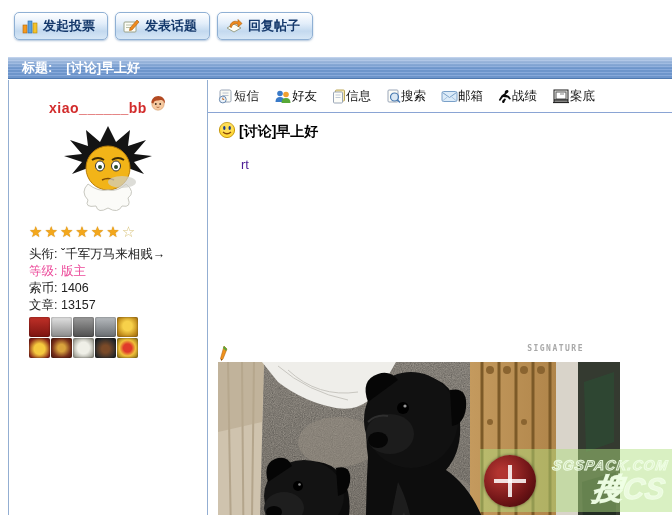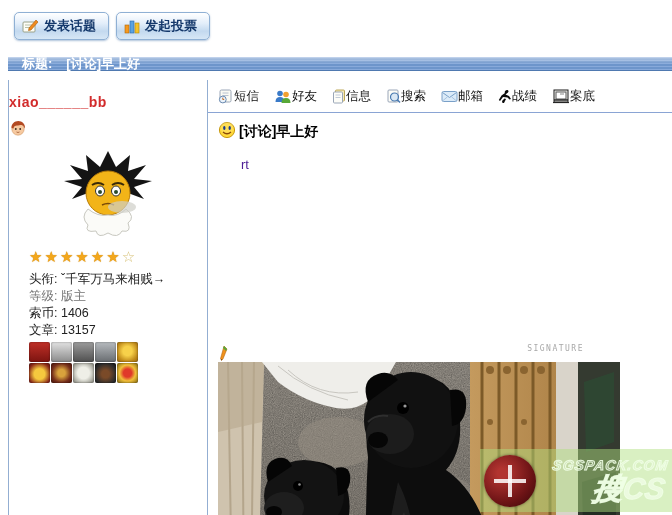--- a/index.html
+++ b/index.html
@@ -12,45 +12,45 @@
   .action-btn{
     height:26px;padding:0 12px 0 7px;display:flex;align-items:center;gap:5px;
     background:linear-gradient(180deg,#ffffff 0%,#e3eefa 40%,#c3d9ef 70%,#d7e7f6 100%);
     border:1px solid #8fb0d4;border-radius:5px;
     box-shadow:0 1px 2px rgba(110,145,190,.55);
     font-size:13px;font-weight:bold;color:#14386b;cursor:pointer;white-space:nowrap;
   }
   .action-btn svg{display:block;}
   
   .title-bar{
-    position:absolute;left:8px;right:0;top:57px;height:14px;
+    position:absolute;left:8px;right:0;top:57px;height:22px;
     background:
       linear-gradient(180deg,rgba(255,255,255,.5),rgba(255,255,255,0) 55%),
       repeating-linear-gradient(180deg,#87a9da 0 1px,#6d95cb 1px 3px);
     border-bottom:1px solid #4f79b0;
     display:flex;align-items:center;gap:14px;padding-left:14px;box-sizing:border-box;
     color:#ffffff;font-size:13px;font-weight:bold;
   }
   
   .main-box{
     position:absolute;left:8px;right:0;top:80px;bottom:0;
     border-left:1px solid #93aed2;background:#fff;display:flex;overflow:hidden;
   }
   .sidebar{width:199px;border-right:1px solid #93aed2;box-sizing:border-box;position:relative;}
   .content{flex:1;position:relative;}
   
-  .user-row{margin-top:14px;display:flex;justify-content:center;align-items:flex-start;gap:9px;flex-direction:column;}
+  .user-row{margin-top:14px;display:flex;justify-content:center;align-items:flex-end;gap:2px;}
   .username{color:#d22b2b;font-weight:bold;font-size:14px;letter-spacing:.5px;cursor:pointer;}
   .avatar-wrap{margin:6px auto 0;width:100px;height:92px;display:block;}
   .stars{margin:10px 0 0 20px;font-size:15px;letter-spacing:2px;line-height:15px;}
   .stars .filled{color:#f3a71c;text-shadow:0 0 1px #b97708;}
   .stars .empty{color:#d8c37a;}
   .stats{margin:7px 0 0 20px;font-size:12.5px;color:#222;line-height:17px;}
   .stat-row{white-space:nowrap;}
-  .stat-row.red{color:#737373;}
+  .stat-row.red{color:#ec4899;}
   .stat-row .flag{vertical-align:-3px;margin-left:-4px;}
   .medals{margin:3px 0 0 20px;width:112px;display:flex;flex-wrap:wrap;gap:1px;}
   .medal{width:21px;height:20px;border-radius:2px;box-shadow:inset 0 0 2px rgba(0,0,0,.5);}
   .m1{background:linear-gradient(180deg,#c03028,#7c1410);}
   .m2{background:linear-gradient(180deg,#e2e2e2,#8a8a8a);}
   .m3{background:linear-gradient(180deg,#9c9c9c,#4f4f4f);}
   .m4{background:linear-gradient(180deg,#b7bbbf,#686c70);}
   .m5{background:radial-gradient(circle at 50% 45%,#f7d14a 30%,#c08a1a 70%,#9a6a10);}
   .m6{background:radial-gradient(circle at 50% 55%,#f5c93e 35%,#8c2a1a 75%,#5a140c);}
   .m7{background:radial-gradient(circle at 50% 50%,#d8a23c 25%,#77301c 65%,#451408);}
@@ -65,21 +65,21 @@
   .tool-item{display:flex;align-items:center;gap:0;cursor:pointer;white-space:nowrap;}
   .tool-item svg{display:block;}
   
   .post-title{margin:8px 0 0 10px;display:flex;align-items:center;gap:3px;font-size:14px;font-weight:bold;color:#000;}
   .post-body{margin:15px 0 0 33px;font-size:13px;color:#4c1d95;}
   
   .signature-sep{position:absolute;left:10px;top:265px;width:368px;display:flex;align-items:flex-end;}
   .sig-line{flex:1;border-bottom:2px dashed #2a2a2a;height:12px;position:relative;}
   .sig-label{
     position:absolute;right:2px;top:-7px;font-size:8px;letter-spacing:1.5px;color:#a8a8a8;
-    font-family:"DejaVu Sans Mono",monospace;font-weight:normal;
+    font-family:"DejaVu Sans Mono",monospace;font-weight:bold;
   }
   .photo{position:absolute;left:10px;top:282px;width:402px;height:233px;display:block;}
   
   .watermark{
     position:absolute;left:480px;top:449px;width:192px;height:63px;
     background:rgba(176,224,128,.48);display:flex;align-items:center;z-index:5;
   }
   .wm-ball{
     width:52px;height:52px;margin-left:4px;border-radius:50%;flex:0 0 auto;position:relative;
     background:radial-gradient(circle at 35% 35%,#b23430 10%,#6e1416 60%,#3d0709 95%);
@@ -97,38 +97,47 @@
   .wm-line1{font-size:14px;letter-spacing:1px;}
   .wm-line2{font-size:30px;margin-top:2px;
     text-shadow:0 0 1px rgba(240,255,230,.6);}
 </style>
 </head>
 <body>
 
 <div class="action-row">
   <div class="action-btn">
     <span>
+      <svg width="16" height="15" viewBox="0 0 16 15">
+          <rect x="1" y="6" width="4" height="8" fill="#f59a20" stroke="#b06708" stroke-width=".6"></rect>
+          <rect x="6" y="2" width="4" height="12" fill="#5aa2e0" stroke="#2a6aa8" stroke-width=".6"></rect>
+          <rect x="11" y="4" width="4" height="10" fill="#f5c22a" stroke="#b08608" stroke-width=".6"></rect>
+        </svg>
+    </span>
+    <span>发起投票</span>
+  </div>
+  <div class="action-btn">
+    <span>
       <svg width="17" height="15" viewBox="0 0 17 15">
           <rect x="1" y="3" width="12" height="10" rx="1" fill="#fdfdf6" stroke="#9aa28a"></rect>
           <line x1="3" y1="6" x2="10" y2="6" stroke="#b9c0a8"></line>
           <line x1="3" y1="8.5" x2="10" y2="8.5" stroke="#b9c0a8"></line>
           <path d="M7 9 L14 1 L16 3 L9 11 L6.5 11.5 Z" fill="#f08a1d" stroke="#a85a08" stroke-width=".6"></path>
         </svg>
     </span>
     <span>发表话题</span>
   </div>
   <div class="action-btn">
     <span>
-      <svg width="16" height="15" viewBox="0 0 16 15">
-          <rect x="1" y="6" width="4" height="8" fill="#f59a20" stroke="#b06708" stroke-width=".6"></rect>
-          <rect x="6" y="2" width="4" height="12" fill="#5aa2e0" stroke="#2a6aa8" stroke-width=".6"></rect>
-          <rect x="11" y="4" width="4" height="10" fill="#f5c22a" stroke="#b08608" stroke-width=".6"></rect>
+      <svg width="18" height="15" viewBox="0 0 18 15">
+          <path d="M2 9 L9 5 L16 9 L9 13 Z" fill="#fdfdf6" stroke="#9aa28a"></path>
+          <path d="M5 8 C5 3, 10 1, 13 3 L13 0.5 L17 4.5 L13 8 L13 5.5 C10.5 4, 7 5, 6.5 8.5 Z" fill="#f08a1d" stroke="#a85a08" stroke-width=".6"></path>
         </svg>
     </span>
-    <span>发起投票</span>
+    <span>回复帖子</span>
   </div>
 </div>
 
 <div class="title-bar">
   <span>标题:</span>
   <span>[讨论]早上好</span>
 </div>
 
 <div class="main-box">
 

